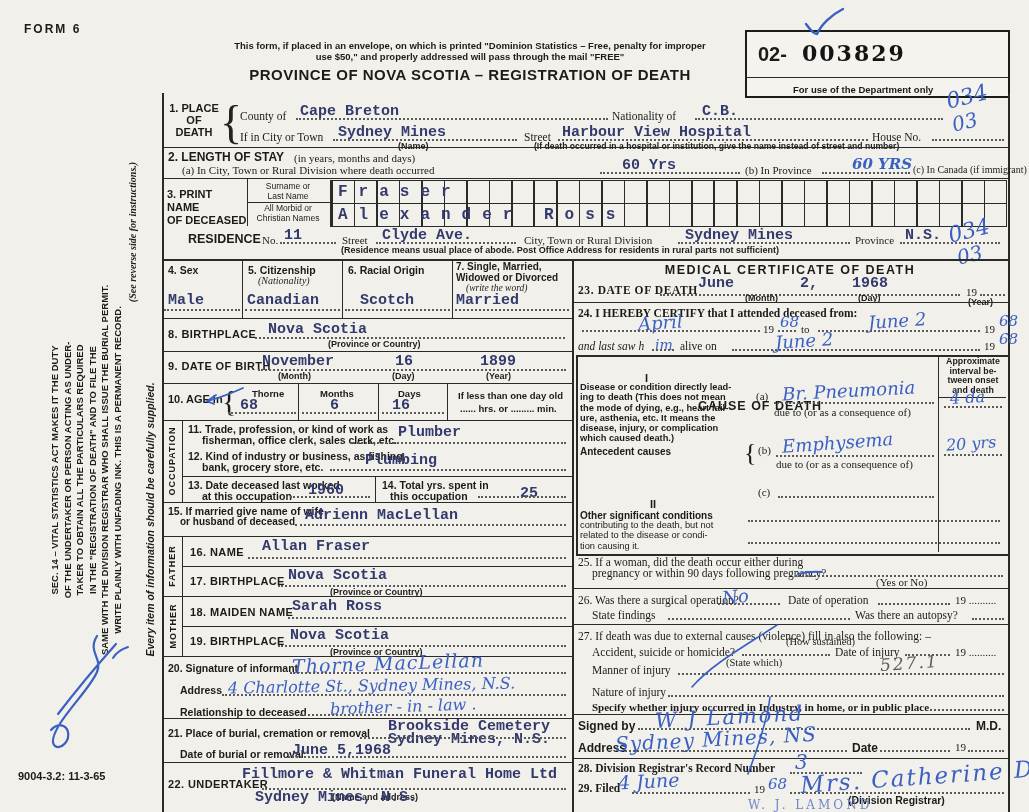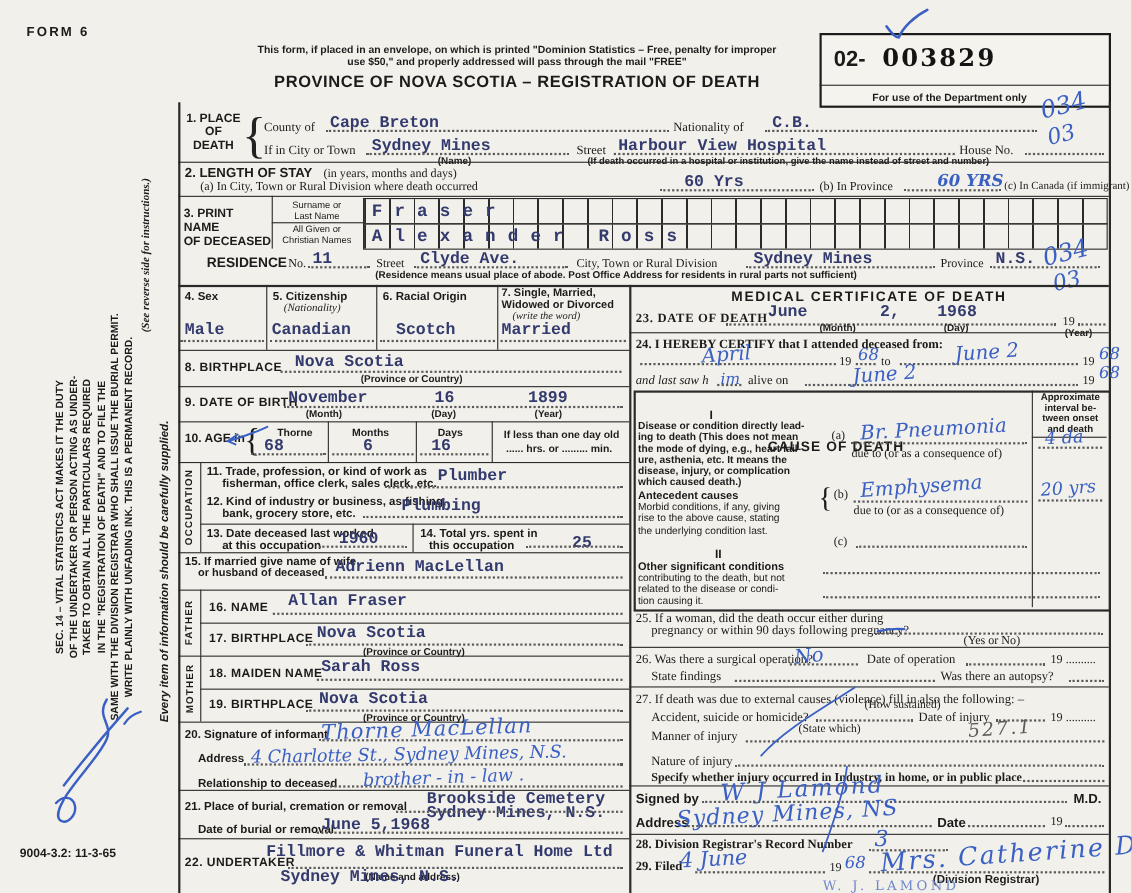--- a/index.html
+++ b/index.html
@@ -89,21 +89,21 @@
   <div class="abs hw" style="left:852px;top:155px;font-size:15px;font-weight:bold;">60 YRS</div>
   <div class="dl" style="left:822px;top:172px;width:88px;"></div>
   <div class="abs ser" style="left:913px;top:164px;font-size:10px;">(c) In Canada (if immigrant)</div>
   <div class="hl thin" style="left:162px;top:178px;width:846px;"></div>
 
   <div class="abs b pl" style="left:167px;top:188px;width:80px;font-size:11px;line-height:13px;">3. PRINT NAME
 OF DECEASED</div>
   <div class="vl" style="left:247px;top:178px;height:48px;border-left-width:1.5px;"></div>
   <div class="abs pl ctr" style="left:248px;top:182px;width:80px;font-size:8.5px;line-height:9.5px;">Surname or
 Last Name</div>
-  <div class="abs pl ctr" style="left:248px;top:204px;width:80px;font-size:8.5px;line-height:9.5px;">All Given or
+  <div class="abs pl ctr" style="left:248px;top:204px;width:80px;font-size:8.5px;line-height:9.5px;">All Morbid or
 Christian Names</div>
   <div class="hl thin" style="left:247px;top:202px;width:83px;"></div>
   <div class="comb" style="left:330px;top:180px;width:675px;"></div>
   <div class="comb" style="left:330px;top:202.5px;width:675px;"></div>
   <div class="abs typed nm" style="left:338px;top:183px;">Fraser</div>
   <div class="abs typed nm" style="left:338px;top:206px;">Alexander  Ross</div>
 
   <div class="abs b" style="left:188px;top:232px;font-size:12.5px;">RESIDENCE</div>
   <div class="abs ser" style="left:262px;top:234px;font-size:11px;">No.</div>
   <div class="abs typed" style="left:284px;top:227px;">11</div>
@@ -313,23 +313,20 @@
 which caused death.)</div>
 
   <div class="abs ser" style="left:756px;top:390px;font-size:11px;">(a)</div>
   <div class="abs hw" style="left:782px;top:380px;font-size:18px;transform:rotate(-3deg);">Br. Pneumonia</div>
   <div class="dl" style="left:774px;top:402px;width:160px;"></div>
   <div class="abs ser" style="left:774px;top:406px;font-size:11px;">due to (or as a consequence of)</div>
   <div class="abs hw" style="left:950px;top:388px;font-size:16px;transform:rotate(-3deg);">4 da</div>
   <div class="dl" style="left:944px;top:406px;width:58px;"></div>
 
   <div class="abs b" style="left:580px;top:446px;font-size:10px;">Antecedent causes</div>
-  <div class="abs pl" style="left:580px;top:456px;font-size:9.3px;line-height:10.3px;">Morbid conditions, if any, giving
-rise to the above cause, stating
-the underlying condition last.</div>
   <div class="abs ser" style="left:744px;top:438px;font-size:26px;font-weight:200;">{</div>
   <div class="abs ser" style="left:758px;top:444px;font-size:11px;">(b)</div>
   <div class="abs hw" style="left:782px;top:432px;font-size:18px;transform:rotate(-4deg);">Emphysema</div>
   <div class="dl" style="left:776px;top:455px;width:158px;"></div>
   <div class="abs ser" style="left:776px;top:458px;font-size:11px;">due to (or as a consequence of)</div>
   <div class="abs hw" style="left:946px;top:434px;font-size:16px;transform:rotate(-4deg);">20 yrs</div>
   <div class="dl" style="left:944px;top:454px;width:58px;"></div>
 
   <div class="abs ser" style="left:758px;top:486px;font-size:11px;">(c)</div>
   <div class="dl" style="left:778px;top:496px;width:156px;"></div>

